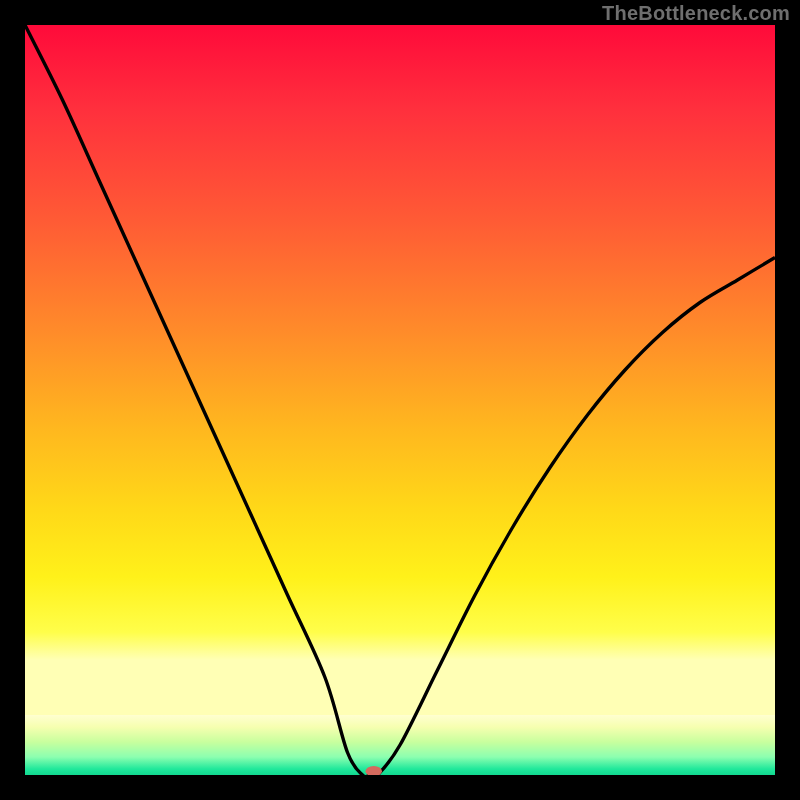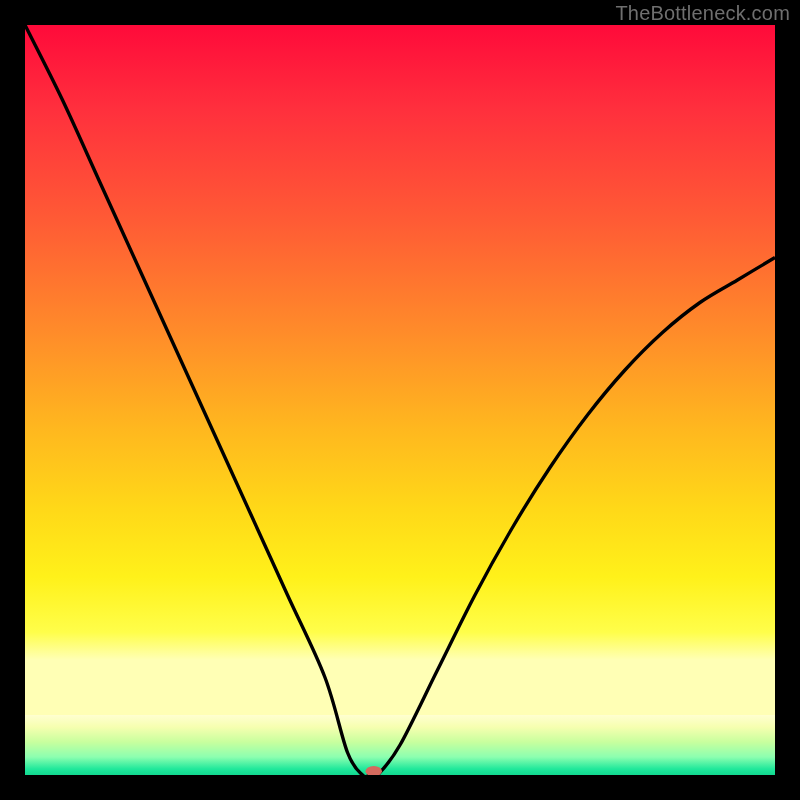--- a/index.html
+++ b/index.html
@@ -64,21 +64,21 @@
     width: 100%;
     height: 100%;
   }
   .watermark {
     position: absolute;
     top: 2px;
     right: 10px;
     color: #6f6f6f;
     font-size: 20px;
     letter-spacing: 0.2px;
-    font-weight: 400;
+    font-weight: 700;
   }
 </style>
 </head>
 <body>
 
 <div class="chart-wrap">
   <div class="watermark">TheBottleneck.com</div>
 
   <div class="plot-area">
     <div class="gradient-bg">

